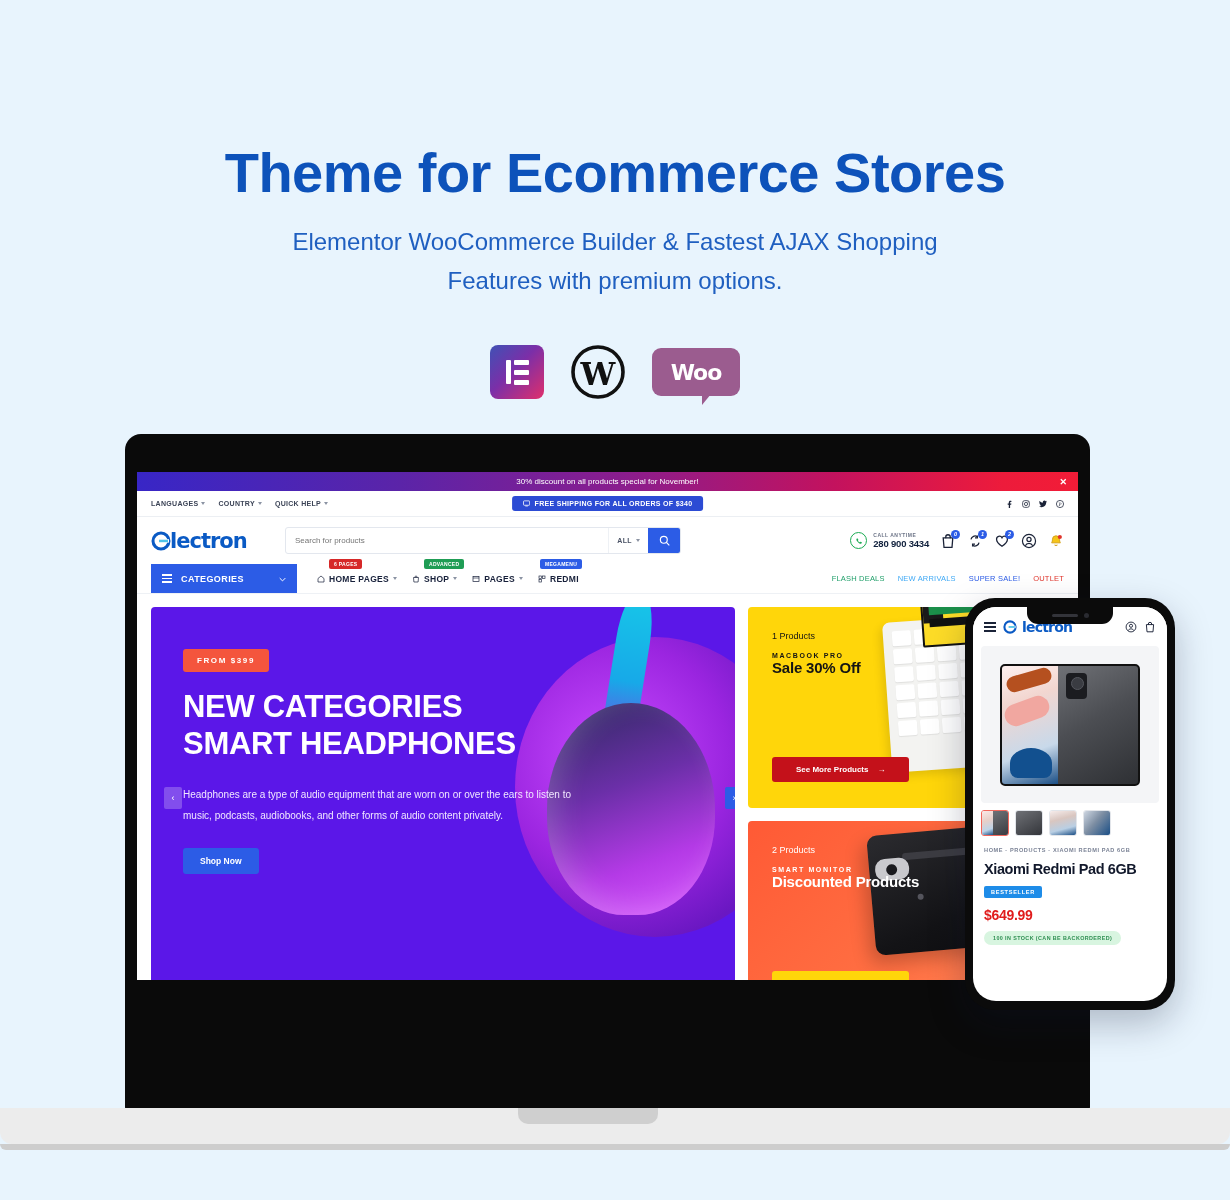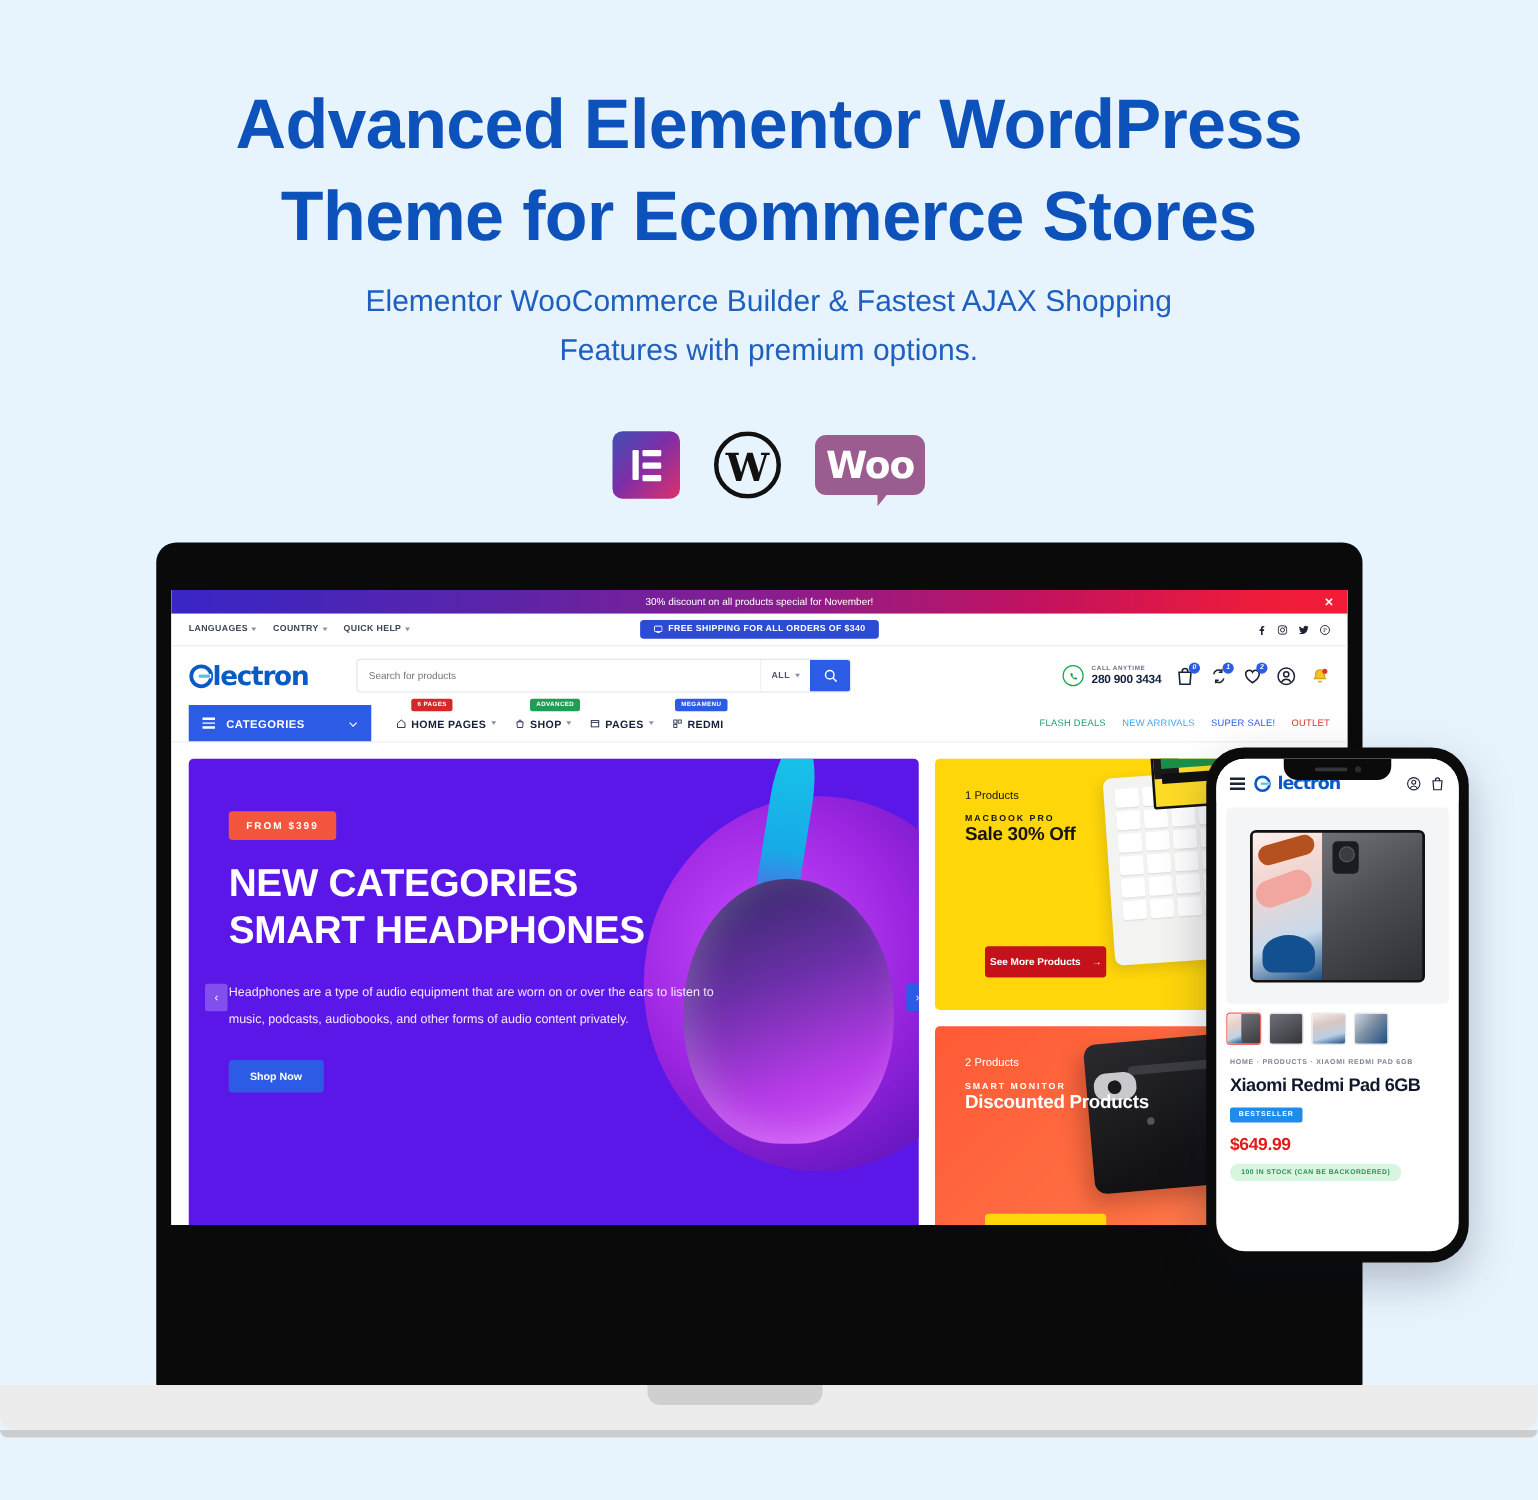--- a/index.html
+++ b/index.html
@@ -38,21 +38,21 @@
   .logo-elementor .bar-v { width: 5px; height: 24px; background: #fff; border-radius: 1px; }
   .logo-elementor .bars-h { display: flex; flex-direction: column; gap: 5px; }
   .logo-elementor .bars-h i { display: block; width: 15px; height: 5px; background: #fff; border-radius: 1px; }
   .logo-wp { width: 54px; height: 54px; }
   .logo-woo {
     width: 88px; height: 48px; border-radius: 9px;
     background: #9b5c8f; position: relative;
     display: flex; align-items: center; justify-content: center;
   }
   .logo-woo .woo-text {
-    color: #fff; font-weight: 700; font-size: 30px;
+    color: #fff; font-weight: 700; font-size: 22px;
     font-family: "DejaVu Sans", sans-serif; letter-spacing: -1px;
   }
   .logo-woo::after {
     content: ""; position: absolute; bottom: -9px; left: 50px;
     border-left: 9px solid #9b5c8f; border-right: 9px solid transparent;
     border-bottom: 11px solid transparent;
   }
 
   
   .laptop-frame {
@@ -255,22 +255,22 @@
   .promo-count { font-size: 9px; font-weight: 500; position: relative; z-index: 3; }
   .promo-kicker {
     margin-top: 11px; font-size: 7px; font-weight: 700; letter-spacing: 1.6px;
     position: relative; z-index: 3;
   }
   .promo-title {
     font-size: 15px; font-weight: 600; letter-spacing: -.2px;
     position: relative; z-index: 3;
   }
   .promo-btn {
-    position: absolute; left: 40px; bottom: 26px; z-index: 3;
-    font-size: 8px; font-weight: 600; padding: 8px 4px; border-radius: 3px;
+    position: absolute; left: 24px; bottom: 26px; z-index: 3;
+    font-size: 8px; font-weight: 600; padding: 8px 24px; border-radius: 3px;
     display: flex; align-items: center; gap: 9px;
   }
   .promo-yellow .promo-count, .promo-yellow .promo-kicker, .promo-yellow .promo-title { color: #141414; }
   .promo-yellow .promo-btn { background: #c4111a; color: #fff; }
   .promo-orange .promo-count, .promo-orange .promo-kicker, .promo-orange .promo-title { color: #fff; }
   .promo-orange .promo-btn { background: #ffd60a; color: #141414; }
 
   
   .kbd-art {
     position: absolute; right: -12px; top: 10px; width: 170px; height: 150px;
@@ -382,21 +382,21 @@
     margin-top: 8px; display: inline-block; background: #d8f5e0; color: #2f8f52;
     font-size: 5.4px; font-weight: 700; letter-spacing: .4px; padding: 4px 9px; border-radius: 9px;
   }
 </style>
 </head>
 <body>
 
 <div class="page">
 
   <div class="headline">
-    <span>Advanced Elementor WordPress</span><br>
+    <br>
     <span>Theme for Ecommerce Stores</span>
   </div>
   <div class="subhead">
     <span>Elementor WooCommerce Builder &amp; Fastest AJAX Shopping</span><br>
     <span>Features with premium options.</span>
   </div>
 
   <div class="logos">
     <div class="logo-elementor">
       <span class="bar-v"></span>

